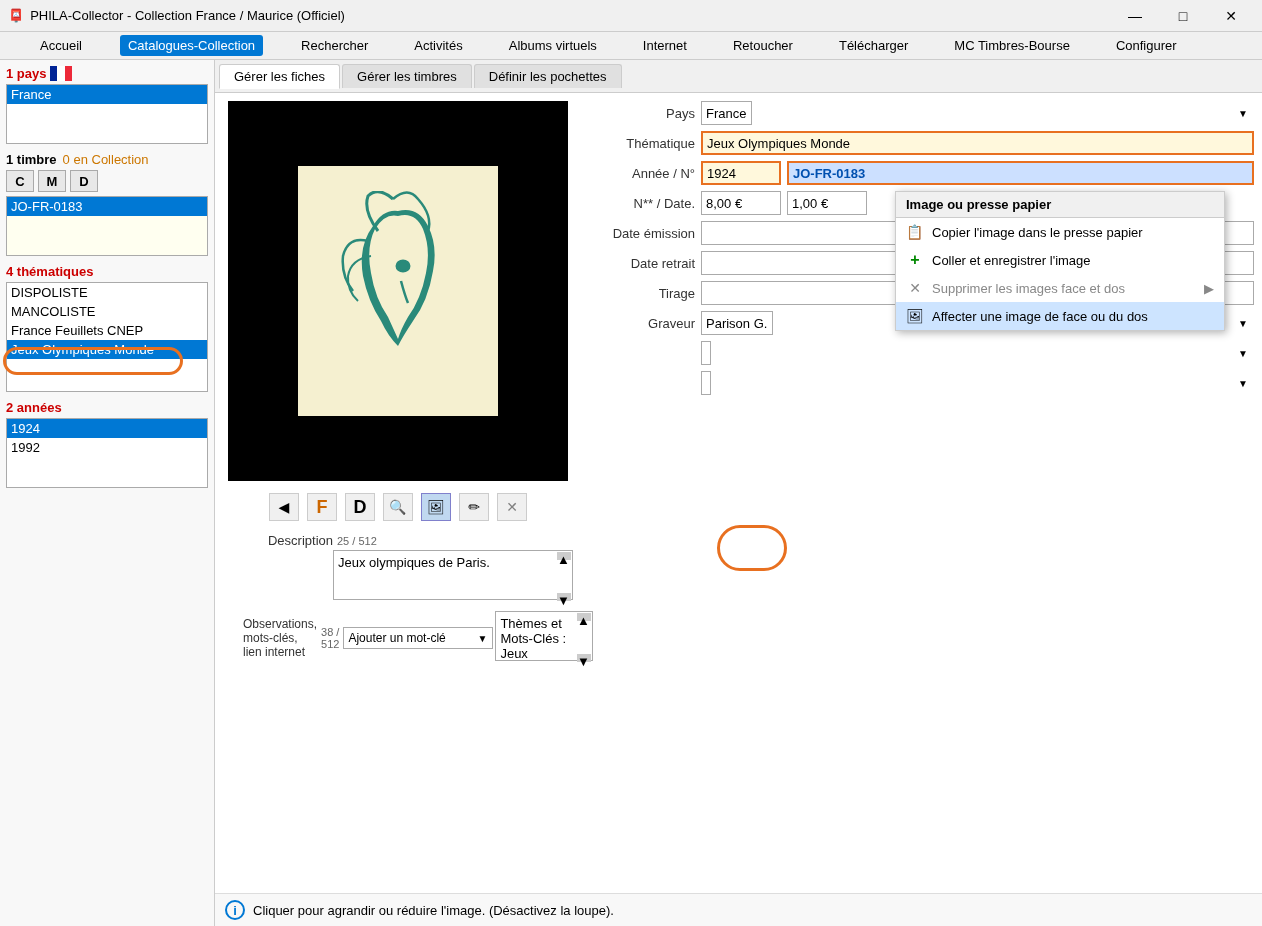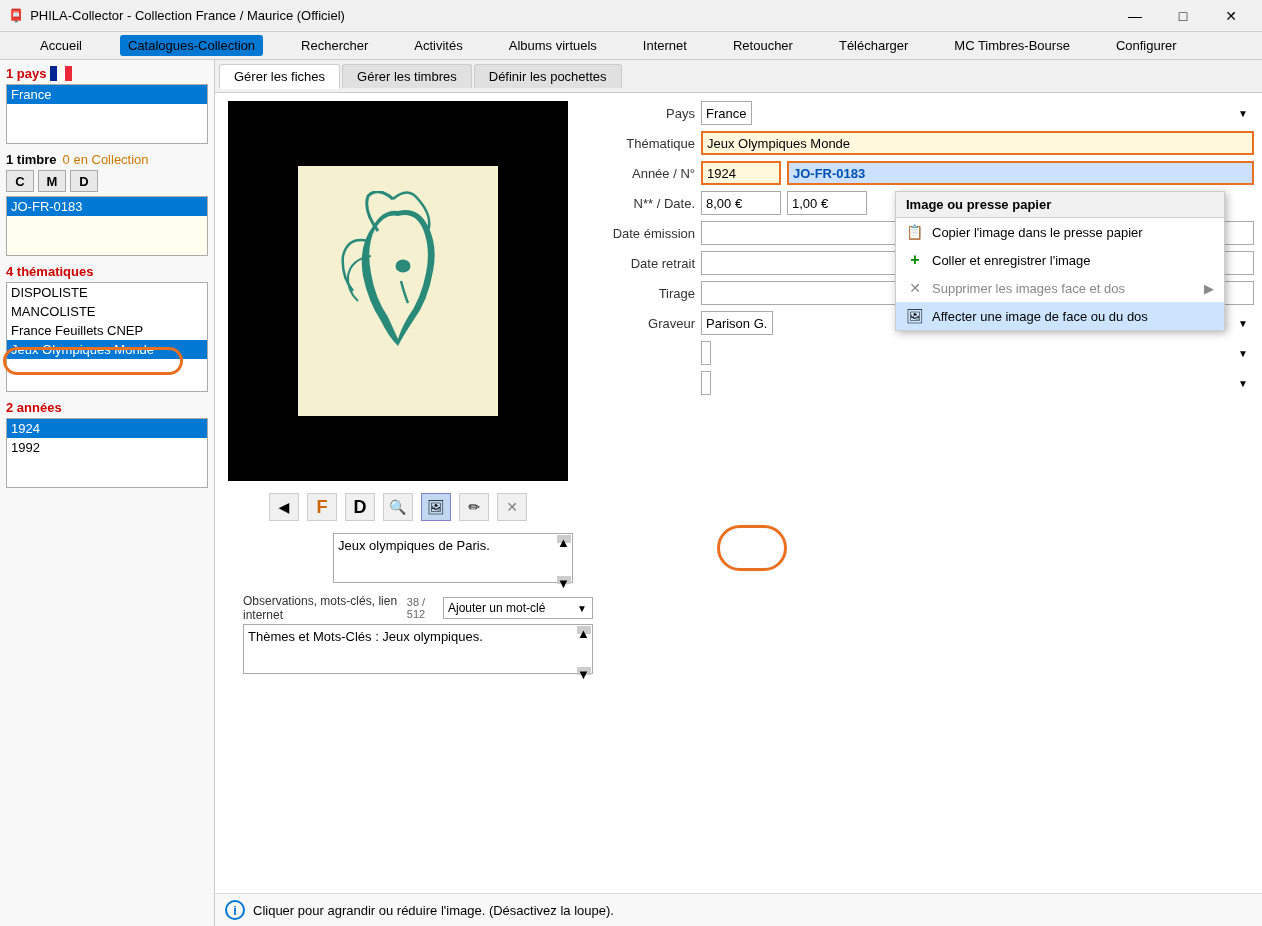--- a/index.html
+++ b/index.html
@@ -29,21 +29,21 @@
       height: 28px;
       gap: 2px;
     }
     .menu-item {
       padding: 3px 8px;
       cursor: pointer;
       border-radius: 3px;
       white-space: nowrap;
       margin-left: 28px;
     }
-    .menu-item.active { background: #0078d4; color: #000000; }
+    .menu-item.active { background: #0078d4; color: #ffffff; }
 
     
     .main-layout {
       display: flex;
       height: calc(926px - 32px - 28px);
     }
 
     
     .left-panel {
       width: 215px;
@@ -569,33 +569,37 @@
           <div class="img-btn">🔍</div>
           <div class="img-btn" style="background:#c0d8f0; border: 1px solid #8080cc;">🖼</div>
           <div class="img-btn">✏</div>
           <div class="img-btn" style="color:gray;">✕</div>
 
           <div class="annotation-circle" style="width:70px; height:46px; position:absolute; border-radius:23px; left: 502px; top: 432px;"></div>
         </div>
 
 
         <div style="width:100%; display:flex; flex-direction:column; gap:2px;">
+          <div style="display:flex; gap:4px; align-items:center;">
+            <span class="form-label">Description</span>
+            <span style="font-size:11px; color:#666;">25 / 512</span>
+          </div>
           <div style="display:flex;">
             <div style="width:110px; flex-shrink:0;"></div>
             <div style="flex:1; position:relative;">
               <textarea class="description-area" style="width: 100%; height: 50px; resize: none;">Jeux olympiques de Paris.</textarea>
               <div style="position:absolute; right:2px; top:2px; bottom:2px; width:14px; display:flex; flex-direction:column; gap:2px;">
                 <div style="background:#ccc; height:8px; cursor:pointer;">▲</div>
                 <div style="background:#ccc; height:8px; cursor:pointer; margin-top:auto;">▼</div>
               </div>
             </div>
           </div>
         </div>
 
-        <div style="width:100%; display:flex; flex-direction:column; gap:2px;margin-left:40px;">
+        <div style="width:100%; display:flex; flex-direction:row; gap:2px;margin-left:40px;">
           <div style="display:flex; gap:4px; align-items:center; justify-content:space-between;">
             <span style="font-size:12px; color:#333;">Observations, mots-clés, lien internet</span>
             <span style="font-size:11px; color:#666;">38 / 512</span>
             <div class="select-wrapper" style="width:150px;">
               <select class="form-select" style="width:150px; height:22px; font-size:12px;">
                 <option>Ajouter un mot-clé</option>
               </select>
             </div>
           </div>
           <div style="position:relative;">

